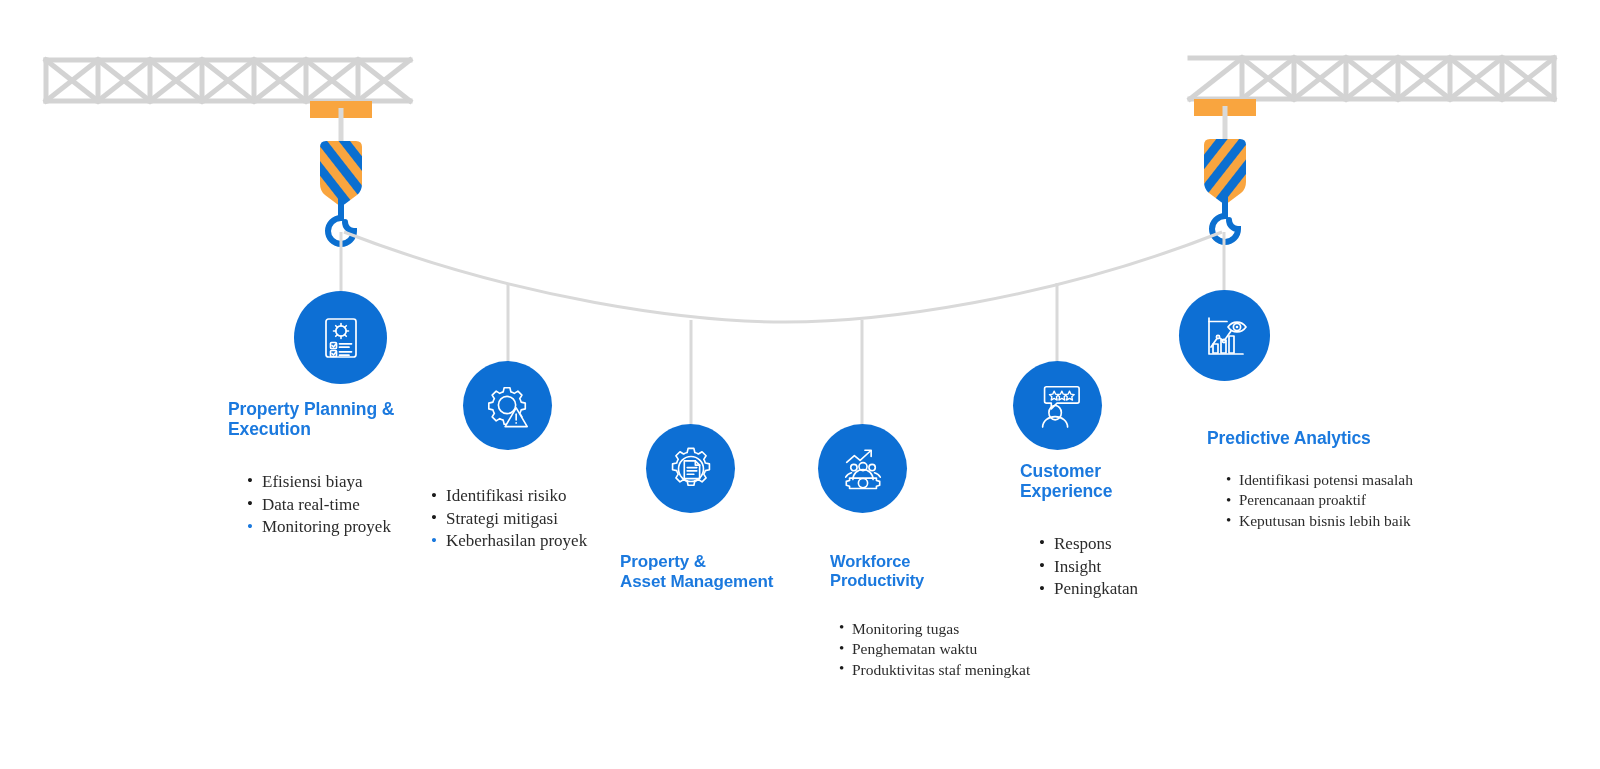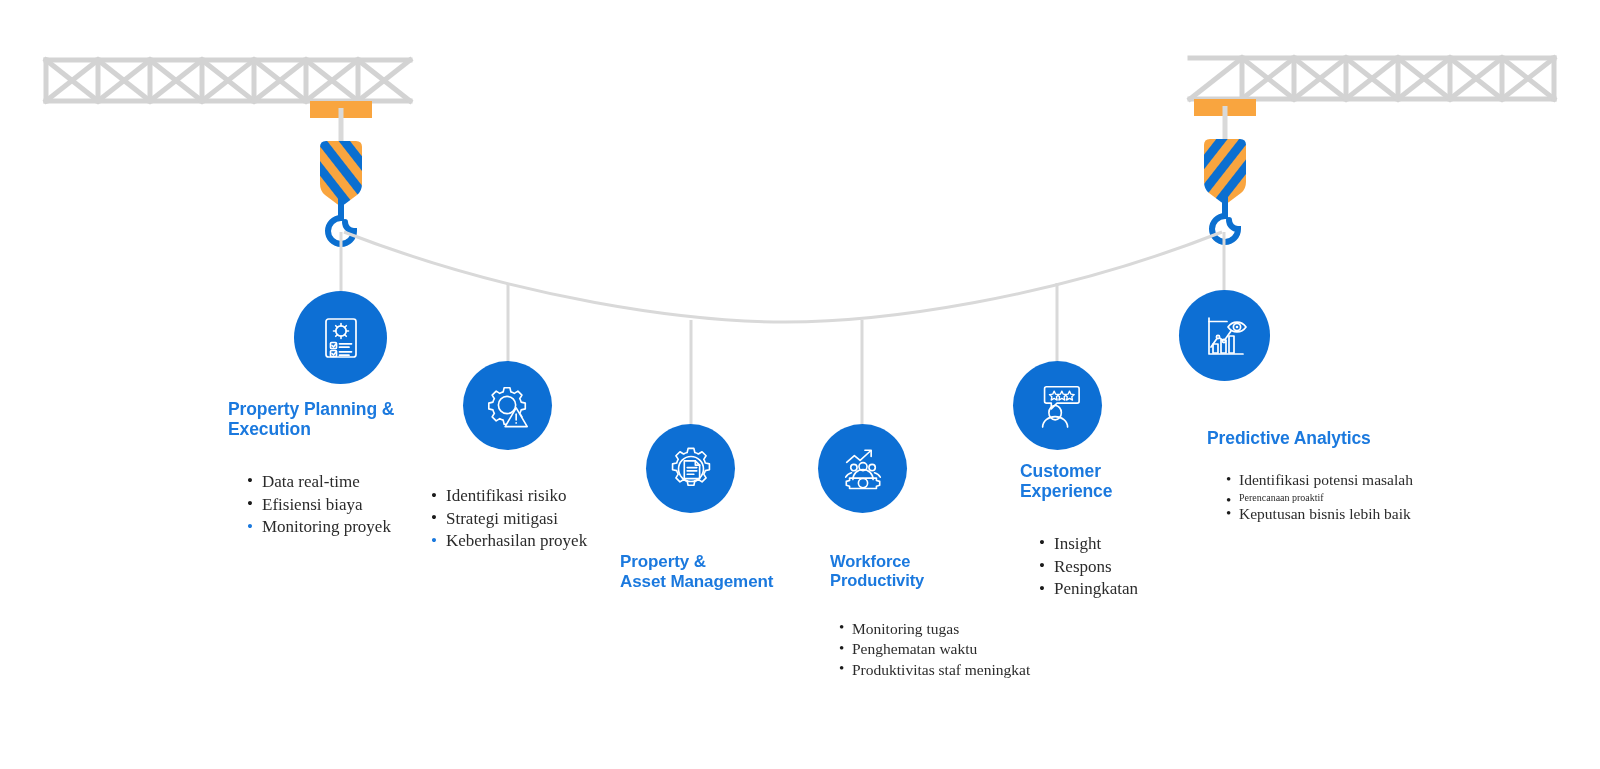--- a/index.html
+++ b/index.html
@@ -187,22 +187,22 @@
         <rect x="14.5" y="37.5" width="6" height="6" rx="1"></rect>
         <path d="M16 40.5 l1.5 1.5 l2.5 -3"></path>
         <line x1="23.5" y1="38.8" x2="35.5" y2="38.8"></line>
         <line x1="23.5" y1="42.2" x2="33" y2="42.2"></line>
       </svg>
     </div>
     <div class="node-text" style="left:228px;top:399px;width:260px;">
       <div class="node-title">Property Planning &amp;
 Execution</div>
       <ul class="node-list" style="margin-top:31px;margin-left:18px;">
+        <li>Efisiensi biaya</li>
         <li>Data real-time</li>
-        <li>Efisiensi biaya</li>
         <li class="accent">Monitoring proyek</li>
       </ul>
     </div>
   </div>
 
   <div class="node" style="left:0;top:0;">
     <div class="node-circle" style="left:463px;top:361px;width:89px;height:89px;">
       <svg width="48" height="48" viewBox="0 0 50 50" fill="none" stroke="#ffffff" stroke-width="1.7" stroke-linecap="round" stroke-linejoin="round">
         <path d="M21 6 h6 l1 4.3 a13.5 13.5 0 0 1 3.6 1.5 l3.7 -2.3 l4.2 4.2 l-2.3 3.7 a13.5 13.5 0 0 1 1.5 3.6 l4.3 1 v6 l-4.3 1 a13.5 13.5 0 0 1 -1.5 3.6 l2.3 3.7 l-4.2 4.2 l-3.7 -2.3 a13.5 13.5 0 0 1 -3.6 1.5 l-1 4.3 h-6 l-1 -4.3 a13.5 13.5 0 0 1 -3.6 -1.5 l-3.7 2.3 l-4.2 -4.2 l2.3 -3.7 a13.5 13.5 0 0 1 -1.5 -3.6 l-4.3 -1 v-6 l4.3 -1 a13.5 13.5 0 0 1 1.5 -3.6 l-2.3 -3.7 l4.2 -4.2 l3.7 2.3 a13.5 13.5 0 0 1 3.6 -1.5 z"></path>
         <circle cx="24" cy="24" r="9"></circle>
@@ -272,22 +272,22 @@
         <path d="M29 9.5 l1.5 3.2 l3.4 0.4 l-2.5 2.3 l0.7 3.4 l-3.1 -1.7 l-3.1 1.7 l0.7 -3.4 l-2.5 -2.3 l3.4 -0.4 z" stroke-width="1.4"></path>
         <path d="M37 9.5 l1.5 3.2 l3.4 0.4 l-2.5 2.3 l0.7 3.4 l-3.1 -1.7 l-3.1 1.7 l0.7 -3.4 l-2.5 -2.3 l3.4 -0.4 z" stroke-width="1.4"></path>
         <ellipse cx="22" cy="32" rx="6.5" ry="7.5"></ellipse>
         <path d="M9 47 a13 11 0 0 1 26 0"></path>
       </svg>
     </div>
     <div class="node-text" style="left:1020px;top:461px;width:260px;">
       <div class="node-title">Customer
 Experience</div>
       <ul class="node-list" style="margin-top:31px;margin-left:18px;">
+        <li>Respons</li>
         <li>Insight</li>
-        <li>Respons</li>
         <li>Peningkatan</li>
       </ul>
     </div>
   </div>
 
   <div class="node" style="left:0;top:0;">
     <div class="node-circle" style="left:1179px;top:290px;width:91px;height:91px;">
       <svg width="50" height="50" viewBox="0 0 50 50" fill="none" stroke="#ffffff" stroke-width="1.7" stroke-linecap="round" stroke-linejoin="round">
         <path d="M9 7 v36 h34"></path>
         <line x1="9" y1="10.5" x2="27" y2="10.5"></line>
@@ -299,19 +299,19 @@
         <rect x="29" y="25" width="5" height="17"></rect>
         <path d="M28 16 c4.5 -6.5 13.5 -6.5 18 0 c-4.5 6.5 -13.5 6.5 -18 0 z" fill="#0d6fd4"></path>
         <circle cx="37" cy="16" r="3.6"></circle>
         <circle cx="37" cy="16" r="1.3" fill="#ffffff" stroke="none"></circle>
       </svg>
     </div>
     <div class="node-text small" style="left:1190px;top:428px;width:300px;margin-left:17px;">
       <div class="node-title" style="font-size:17.5px;">Predictive Analytics</div>
       <ul class="node-list" style="margin-top:22px;margin-left:18px;">
         <li style="font-size:15.5px;">Identifikasi potensi masalah</li>
-        <li style="font-size:10px;">Perencanaan proaktif</li>
+        <li style="font-size:15px;">Perencanaan proaktif</li>
         <li style="font-size:15.5px;">Keputusan bisnis lebih baik</li>
       </ul>
     </div>
   </div>
 
 </div>
 
 </body></html>

